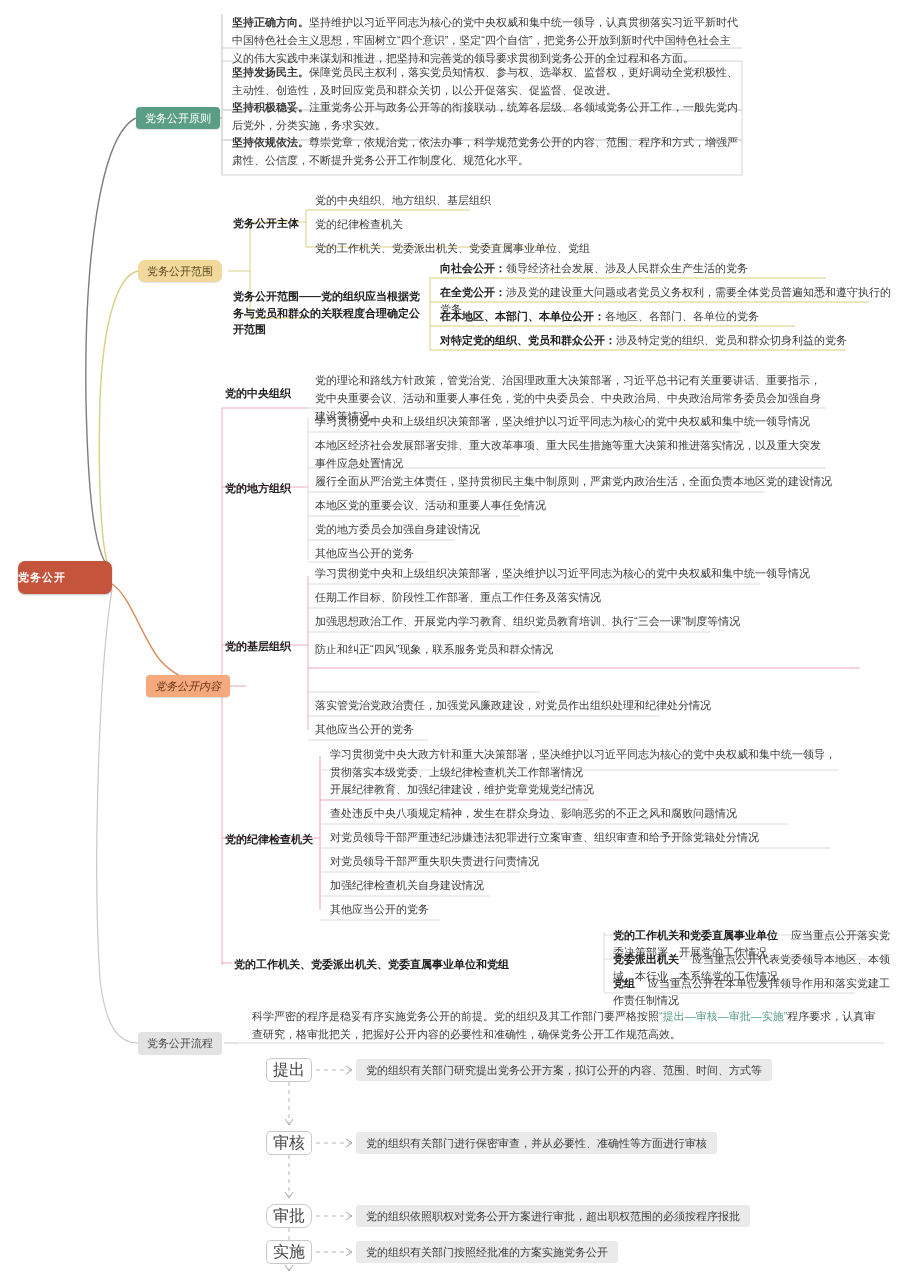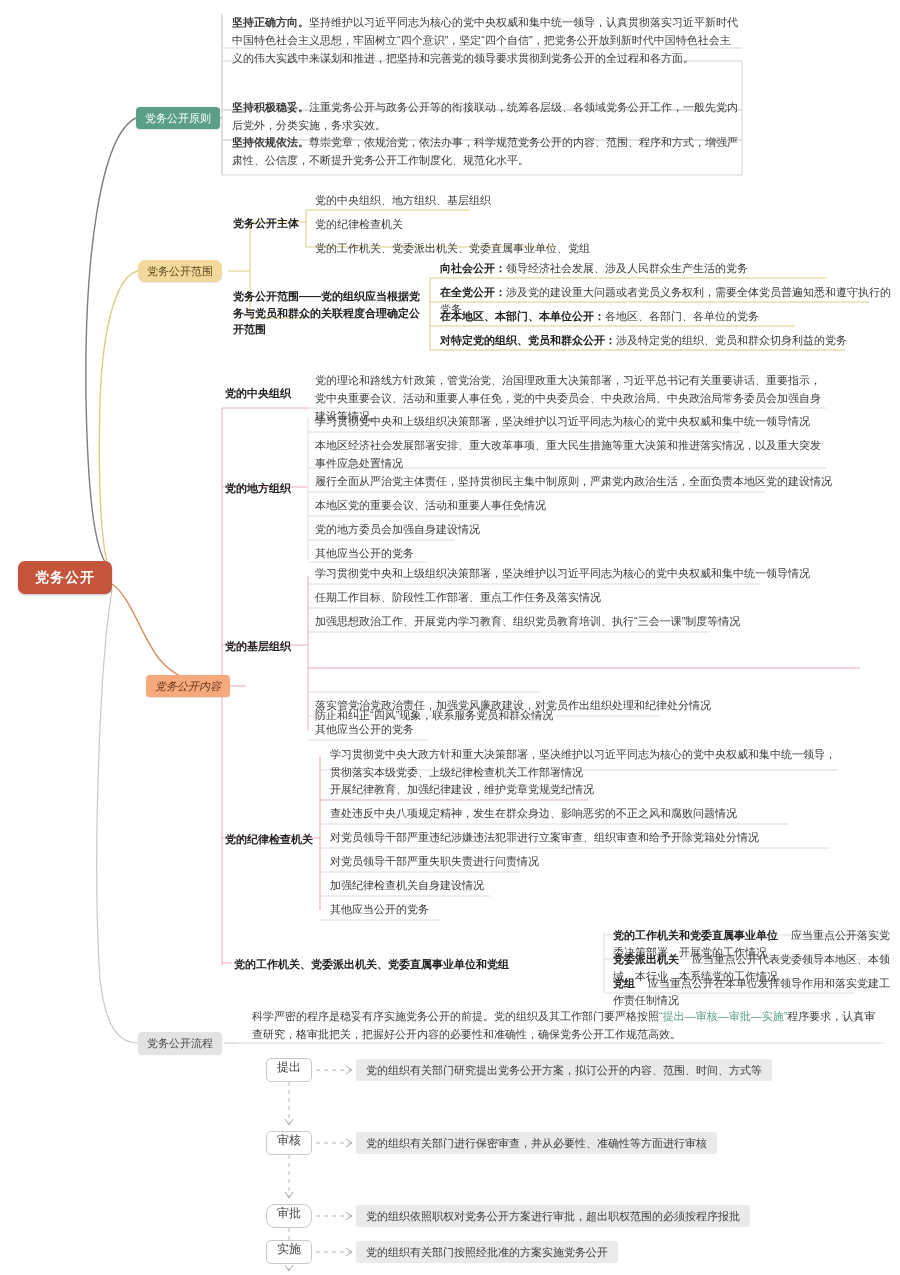--- a/index.html
+++ b/index.html
@@ -12,22 +12,22 @@
     overflow:hidden;
   }
   #canvas { position:absolute; inset:0; }
   svg.links { position:absolute; left:0; top:0; width:900px; height:1275px; pointer-events:none; }
 
   
   .root-node{
     position:absolute; left:18px; top:561px;
     width:94px; height:33px;
     background:#c4543b; border-radius:7px;
-    color:#fff; font-size:14px; font-weight:bold;
-    display:flex; align-items:center; justify-content:center;
+    color:#fff; font-size:11px; font-weight:bold;
+    display:flex; align-items:center; justify-content:flex-start;
     letter-spacing:1px;
     box-shadow:0 1px 2px rgba(0,0,0,.25);
   }
   .branch{
     position:absolute; height:22px; border-radius:4px;
     display:flex; align-items:center; justify-content:center;
     padding:0 9px; font-size:11px; white-space:nowrap;
     box-shadow:0 1px 1px rgba(0,0,0,.12);
   }
   .branch.green{ background:#5a9e86; color:#ffffff; }
@@ -40,22 +40,22 @@
   .row b{ color:#222; }
   .sub-label{ position:absolute; font-weight:bold; color:#222; line-height:1.5; }
 
   .para{ position:absolute; line-height:1.62; color:#3b3b3b; }
   .hl-green{ color:#5a9e86; }
 
   
   .flow-box{
     position:absolute; width:46px; height:24px;
     border:1px solid #c9c9c9; border-radius:5px; background:#fff;
-    display:flex; align-items:flex-start; justify-content:center;
-    font-size:12px; color:#444;
+    display:flex; align-items:flex-end; justify-content:center;
+    font-size:16px; color:#444;
   }
   .flow-desc{
     position:absolute; height:22px; background:#eaeaea; border-radius:3px;
     display:flex; align-items:center; padding:0 10px;
     font-size:11px; color:#3c3c3c; white-space:nowrap;
   }
 </style>
 </head>
 <body>
 
@@ -168,20 +168,23 @@
   <div class="branch orange" style="left:146px; top:675px;font-style:italic;">
     <span>党务公开内容</span>
   </div>
   <div class="branch grey" style="left:138px; top:1032px;">
     <span>党务公开流程</span>
   </div>
 
   <div class="para" style="left:232px; top:14px; width:508px;">
     <b>坚持正确方向。</b><span>坚持维护以习近平同志为核心的党中央权威和集中统一领导，认真贯彻落实习近平新时代中国特色社会主义思想，牢固树立“四个意识”，坚定“四个自信”，把党务公开放到新时代中国特色社会主义的伟大实践中来谋划和推进，把坚持和完善党的领导要求贯彻到党务公开的全过程和各方面。</span>
   </div>
+  <div class="para" style="left:232px; top:64px; width:508px;">
+    <b>坚持发扬民主。</b><span>保障党员民主权利，落实党员知情权、参与权、选举权、监督权，更好调动全党积极性、主动性、创造性，及时回应党员和群众关切，以公开促落实、促监督、促改进。</span>
+  </div>
   <div class="para" style="left:232px; top:99px; width:508px;">
     <b>坚持积极稳妥。</b><span>注重党务公开与政务公开等的衔接联动，统筹各层级、各领域党务公开工作，一般先党内后党外，分类实施，务求实效。</span>
   </div>
   <div class="para" style="left:232px; top:134px; width:508px;">
     <b>坚持依规依法。</b><span>尊崇党章，依规治党，依法办事，科学规范党务公开的内容、范围、程序和方式，增强严肃性、公信度，不断提升党务公开工作制度化、规范化水平。</span>
   </div>
 
   <div class="sub-label" style="left:233px; top:215px;">党务公开主体</div>
   <div class="row" style="left:315px; top:192px;">党的中央组织、地方组织、基层组织</div>
   <div class="row" style="left:315px; top:216px;">党的纪律检查机关</div>
@@ -210,21 +213,21 @@
   <div class="para" style="left:315px; top:437px; width:512px;">本地区经济社会发展部署安排、重大改革事项、重大民生措施等重大决策和推进落实情况，以及重大突发事件应急处置情况</div>
   <div class="row" style="left:315px; top:473px;">履行全面从严治党主体责任，坚持贯彻民主集中制原则，严肃党内政治生活，全面负责本地区党的建设情况</div>
   <div class="row" style="left:315px; top:497px;">本地区党的重要会议、活动和重要人事任免情况</div>
   <div class="row" style="left:315px; top:521px;">党的地方委员会加强自身建设情况</div>
   <div class="row" style="left:315px; top:545px;">其他应当公开的党务</div>
 
   <div class="sub-label" style="left:225px; top:638px;">党的基层组织</div>
   <div class="row" style="left:315px; top:565px;">学习贯彻党中央和上级组织决策部署，坚决维护以习近平同志为核心的党中央权威和集中统一领导情况</div>
   <div class="row" style="left:315px; top:613px;">加强思想政治工作、开展党内学习教育、组织党员教育培训、执行“三会一课”制度等情况</div>
   <div class="row" style="left:315px; top:589px;">任期工作目标、阶段性工作部署、重点工作任务及落实情况</div>
-  <div class="row" style="left:315px; top:707px;">防止和纠正“四风”现象，联系服务党员和群众情况</div>
+  <div class="row" style="left:315px; top:641px;">防止和纠正“四风”现象，联系服务党员和群众情况</div>
   <div class="row" style="left:315px; top:697px;">落实管党治党政治责任，加强党风廉政建设，对党员作出组织处理和纪律处分情况</div>
   <div class="row" style="left:315px; top:721px;">其他应当公开的党务</div>
 
   <div class="sub-label" style="left:225px; top:831px;">党的纪律检查机关</div>
   <div class="para" style="left:330px; top:746px; width:510px;">学习贯彻党中央大政方针和重大决策部署，坚决维护以习近平同志为核心的党中央权威和集中统一领导，贯彻落实本级党委、上级纪律检查机关工作部署情况</div>
   <div class="row" style="left:330px; top:781px;">开展纪律教育、加强纪律建设，维护党章党规党纪情况</div>
   <div class="row" style="left:330px; top:805px;">查处违反中央八项规定精神，发生在群众身边、影响恶劣的不正之风和腐败问题情况</div>
   <div class="row" style="left:330px; top:829px;">对党员领导干部严重违纪涉嫌违法犯罪进行立案审查、组织审查和给予开除党籍处分情况</div>
   <div class="row" style="left:330px; top:853px;">对党员领导干部严重失职失责进行问责情况</div>
   <div class="row" style="left:330px; top:877px;">加强纪律检查机关自身建设情况</div>

